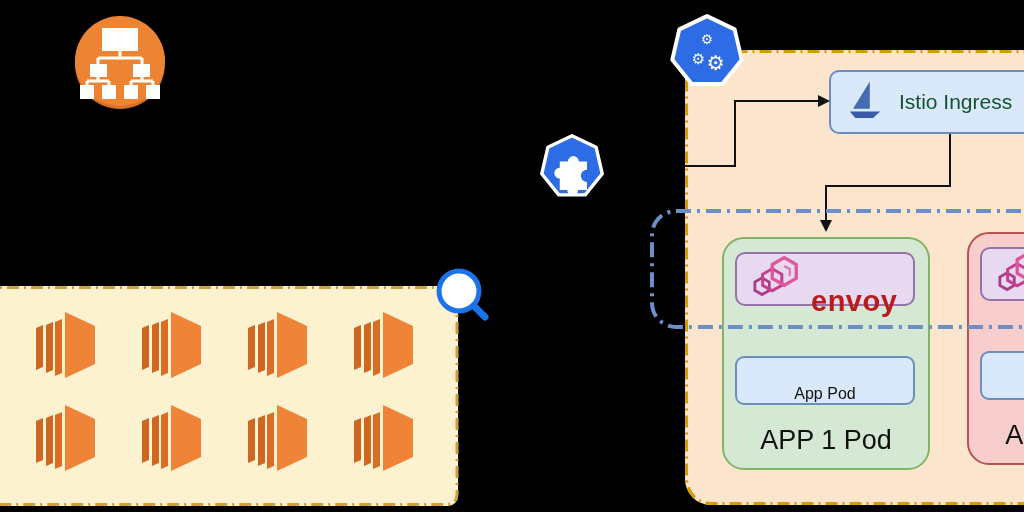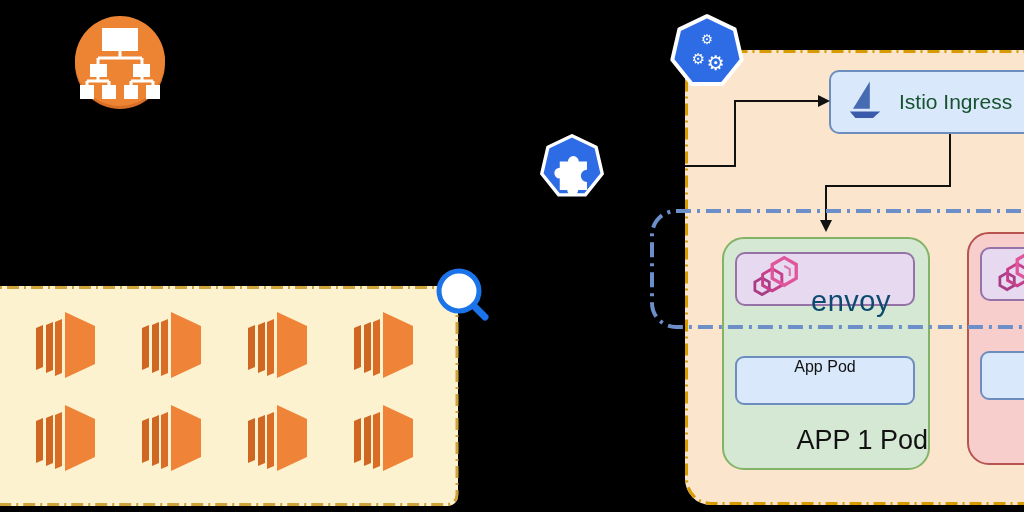--- a/index.html
+++ b/index.html
@@ -17,26 +17,26 @@
              border:2px solid #6c8ebf;border-radius:10px;display:flex;align-items:center;
              gap:14px;padding-left:14px;box-sizing:border-box;}
   .istio-label{font-size:21px;color:#14532d;}
 
   .pod{position:absolute;width:208px;height:233px;border-radius:22px;box-sizing:border-box;}
   .pod.app1{left:722px;top:237px;background:#d5e8d4;border:2px solid #82b366;}
   .pod.app2{left:967px;top:232px;background:#f8cecc;border:2px solid #b85450;}
   .envoy-box{position:absolute;left:11px;top:13px;width:180px;height:54px;background:#e6d9f0;
              border:2px solid #9673a6;border-radius:10px;display:flex;align-items:center;
              gap:8px;padding-left:10px;box-sizing:border-box;}
-  .envoy-word{font-size:29px;font-weight:400;color:#0c4a6e;letter-spacing:.5px;margin-top:44px;}
+  .envoy-word{font-size:29px;font-weight:700;color:#b91c1c;letter-spacing:.5px;margin-top:44px;}
   .apppod-box{position:absolute;left:11px;top:117px;width:180px;height:49px;background:#dae8fc;
-              border:2px solid #6c8ebf;border-radius:9px;display:flex;align-items:flex-start;
+              border:2px solid #6c8ebf;border-radius:9px;display:flex;align-items:flex-end;
               justify-content:center;box-sizing:border-box;}
   .apppod-label{font-size:16px;color:#111;}
-  .pod-title{position:absolute;left:0;bottom:12px;width:100%;text-align:right;
+  .pod-title{position:absolute;left:0;bottom:12px;width:100%;text-align:center;
              font-size:27px;color:#111;}
 
   .layer{position:absolute;left:0;top:0;width:1024px;height:512px;pointer-events:none;}
 </style>
 </head>
 <body>
 
 <div class="canvas">
 
   <div class="abs cluster"></div>

